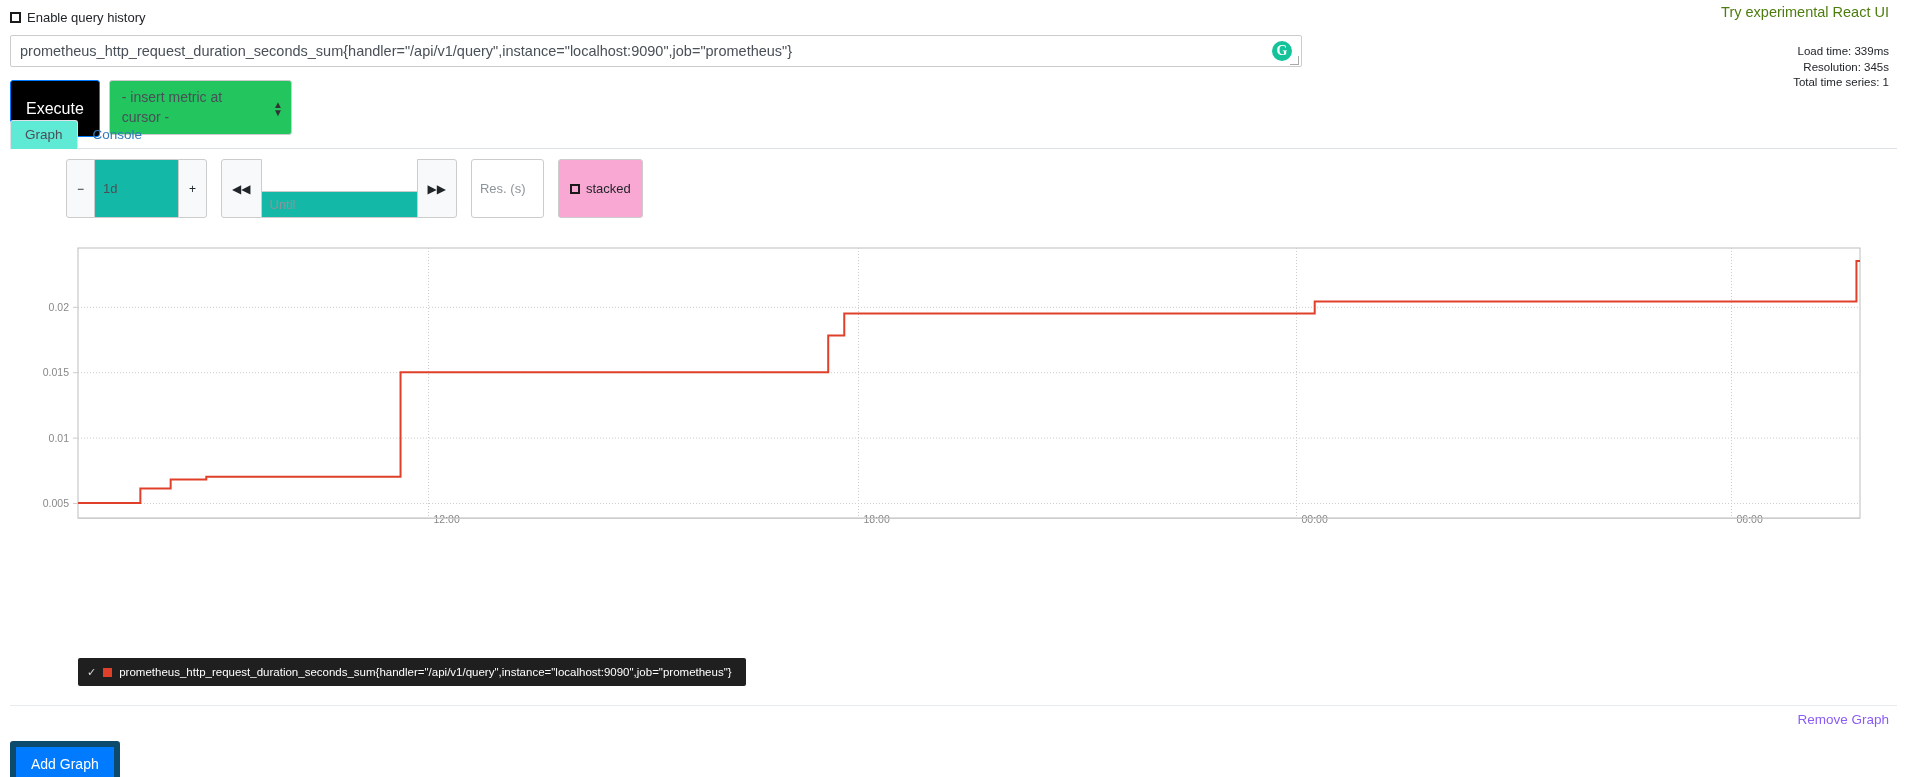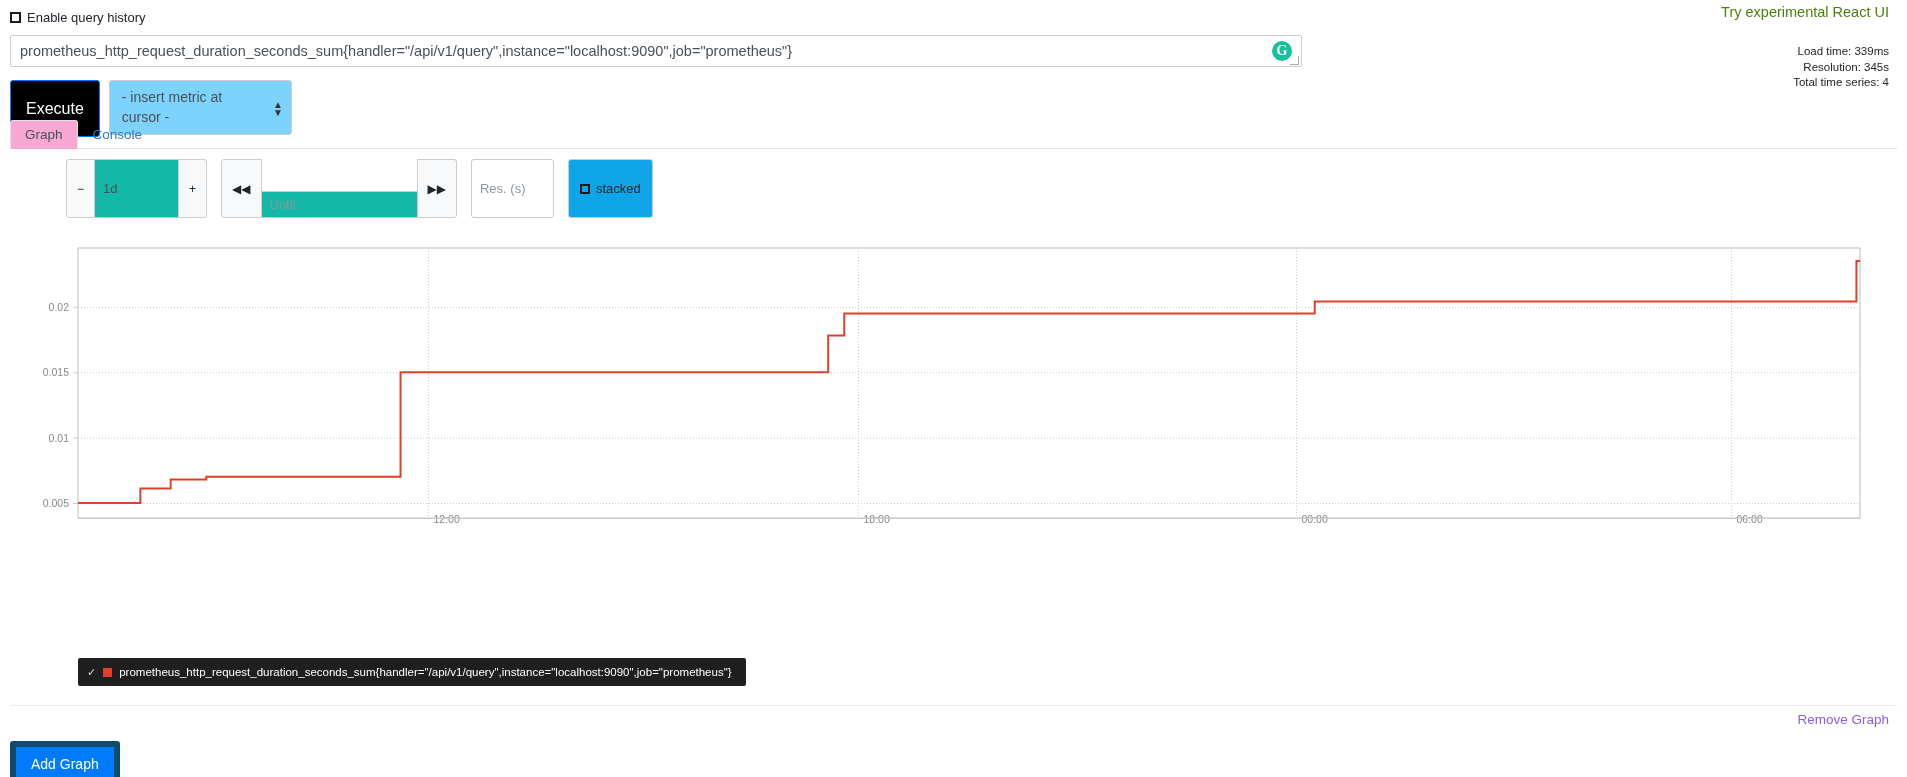--- a/index.html
+++ b/index.html
@@ -140,21 +140,21 @@
     font-size: 16px;
     font-family: "Liberation Sans", sans-serif;
     padding: 16px 15px;
     border-radius: 3px;
     cursor: pointer;
     line-height: 1.45;
   }
   .metric-select {
     -webkit-appearance: none;
     appearance: none;
-    background: #7dd3fc;
+    background: #22c55e;
     border: 1px solid #ccc;
     border-radius: 3px;
     font-size: 14px;
     font-family: "Liberation Sans", sans-serif;
     color: #495057;
     padding: 6px 26px 6px 12px;
     cursor: pointer;
     position: relative;
     width: 183px;
     text-align: left;
@@ -191,21 +191,21 @@
     cursor: pointer;
     border: 1px solid transparent;
     border-bottom: none;
     border-radius: 3px 3px 0 0;
     background: transparent;
     line-height: 18px;
     margin-bottom: -1px;
   }
   .tab.active {
     color: #495057;
-    background: #f9a8d4;
+    background: #5eead4;
     border-color: #dee2e6 #dee2e6 #ffffff;
     margin-top: 30px;
   }
 
   
   .graph-controls {
     position: absolute;
     top: 159px;
     left: 66px;
     display: flex;
@@ -237,33 +237,33 @@
     padding: 5px 8px;
     outline: none;
     color: #495057;
     font-family: "Liberation Sans", sans-serif;
     background: #14b8a6;
     box-sizing: border-box;
   }
   .range-input { width: 83px; }
   .until-input { width: 155px; margin-top: 32px; }
   .res-input {
-    width: 83px;
+    width: 73px;
     border: 1px solid #ccc;
     border-radius: 3px;
     font-size: 13px;
     padding: 5px 8px;
     outline: none;
     color: #701a75;
     font-family: "Liberation Sans", sans-serif;
     box-sizing: border-box;
   }
   .ctrl-input::placeholder, .res-input::placeholder { color: #8d949b; }
   .stacked-btn {
-    background: #0ea5e9;
+    background: #f9a8d4;
     border: 1px solid #ccc;
     border-radius: 3px;
     font-size: 13px;
     color: #212529;
     padding: 5px 11px;
     cursor: pointer;
     display: flex;
     align-items: center;
     gap: 6px;
     font-family: "Liberation Sans", sans-serif;
@@ -356,21 +356,21 @@
 
 <div class="expr-wrap">
   <textarea class="expr-input" spellcheck="false" placeholder="Expression (press Shift+Enter for newlines)" style="">prometheus_http_request_duration_seconds_sum{handler="/api/v1/query",instance="localhost:9090",job="prometheus"}</textarea>
   <span class="grammarly-badge">G</span>
   <span class="resize-grip"></span>
 </div>
 
 <div class="stats-panel">
   <div>Load time: 339ms</div>
   <div>Resolution: 345s</div>
-  <div>Total time series: 4</div>
+  <div>Total time series: 1</div>
 </div>
 
 <div class="execute-row">
   <button class="btn-execute">Execute</button>
   <span class="select-wrap">
     <button class="metric-select">- insert metric at cursor -</button>
     <span class="select-arrows">▲<br>▼</span>
   </span>
 </div>
 

